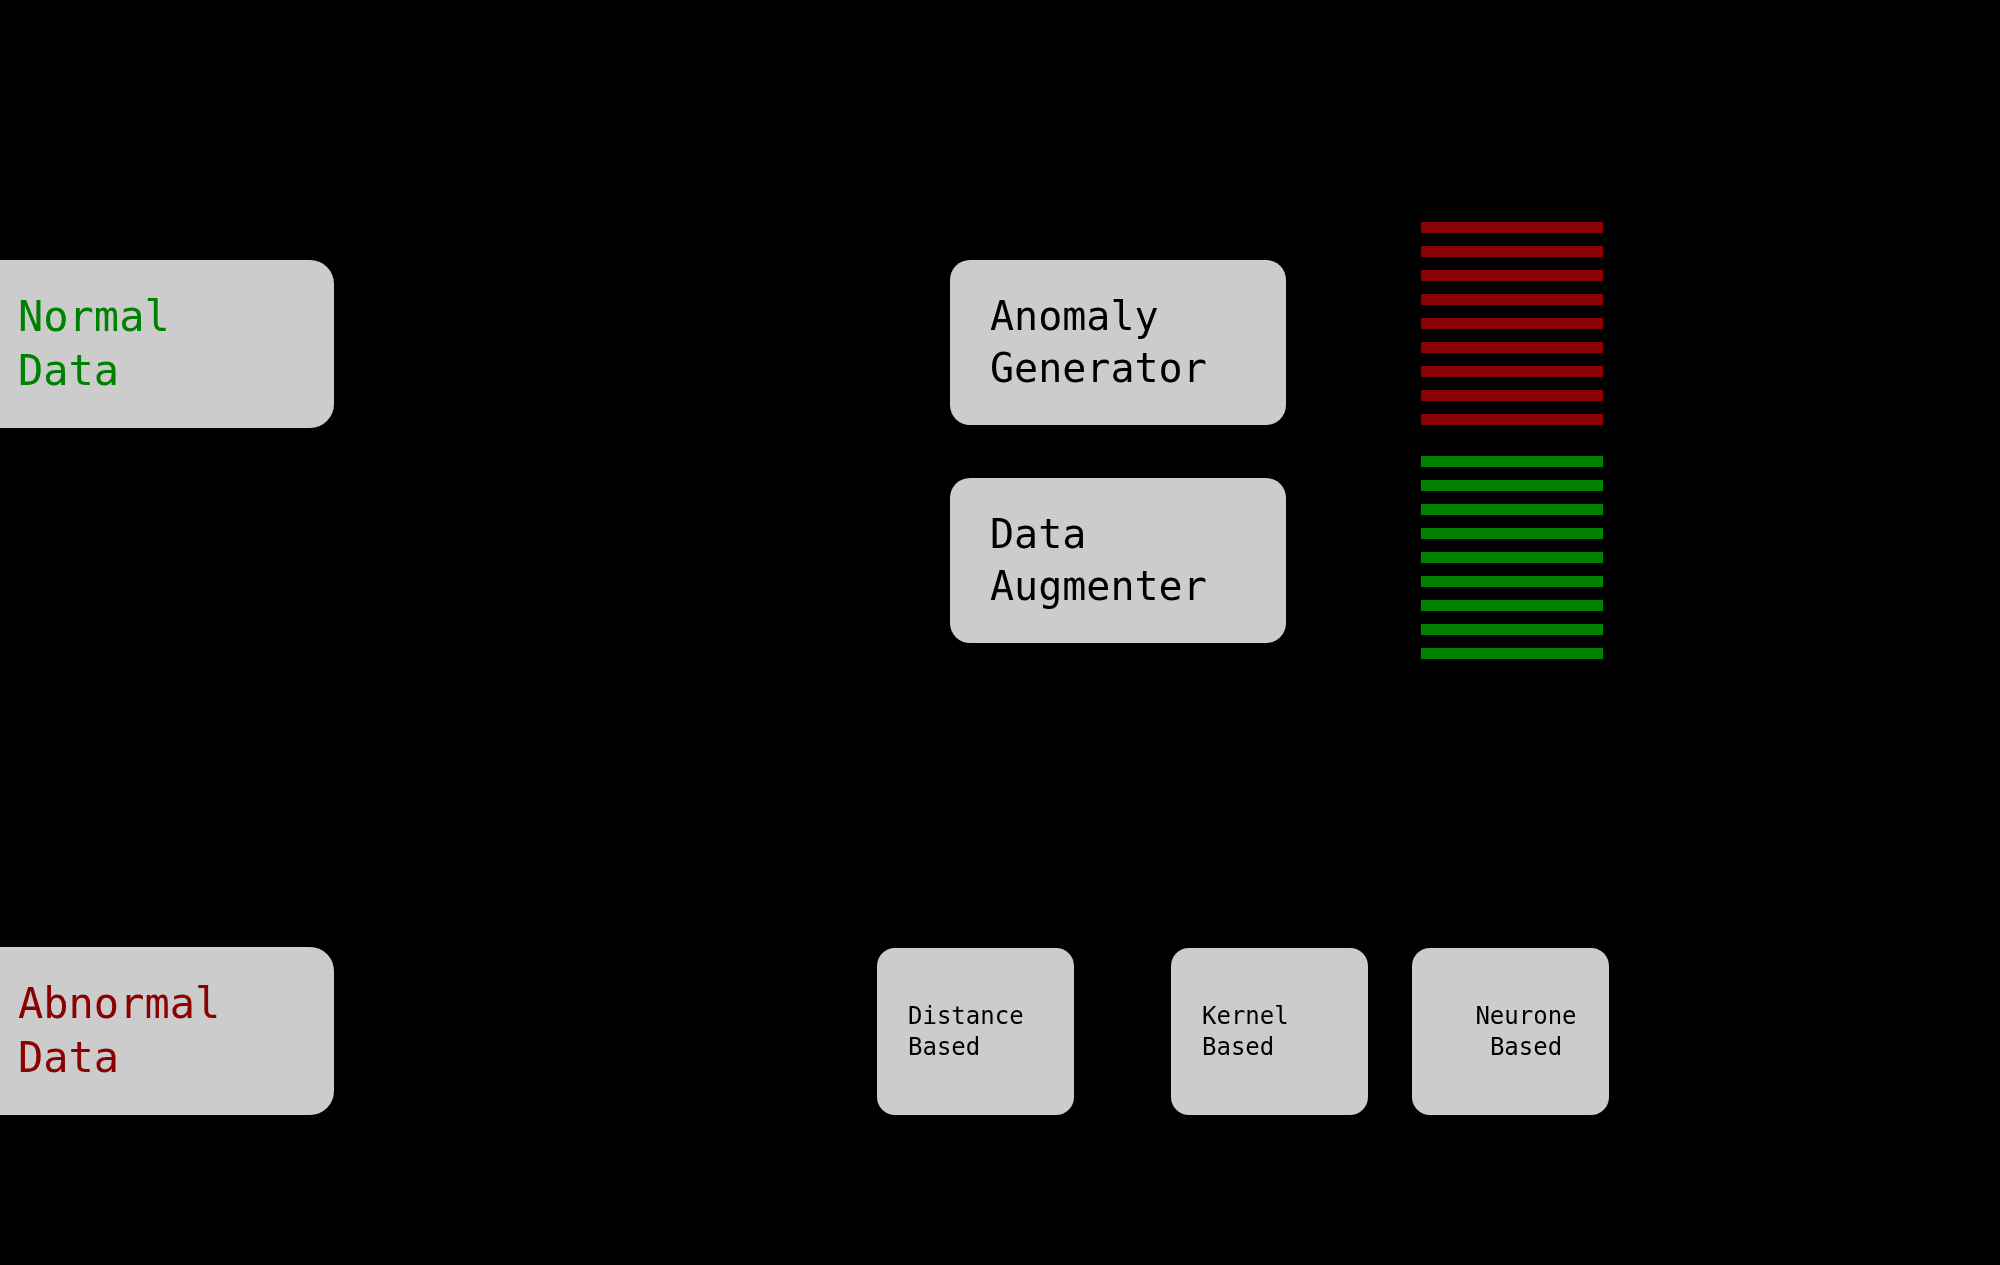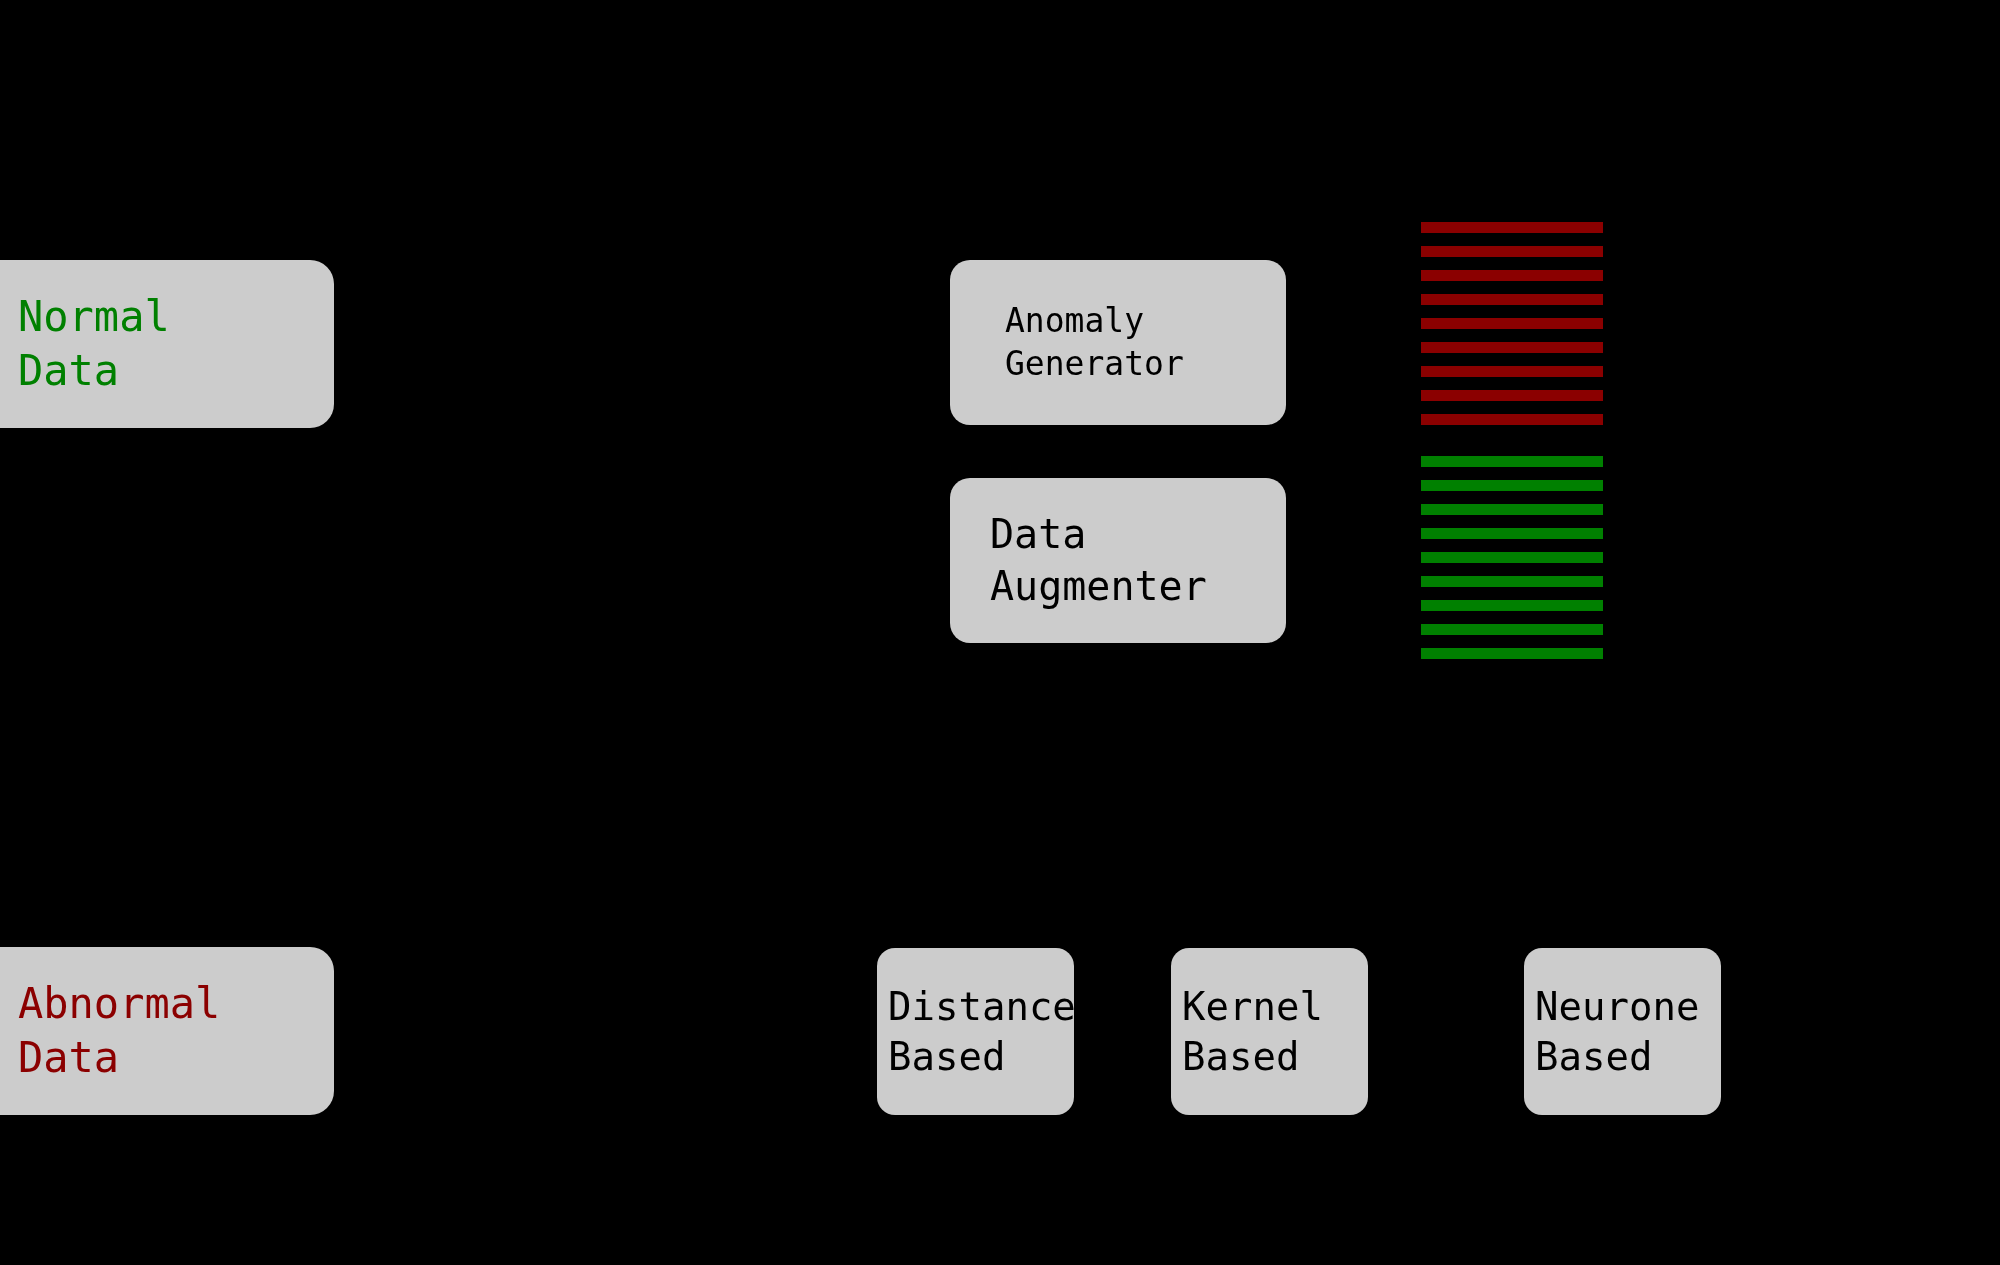--- a/index.html
+++ b/index.html
@@ -60,22 +60,22 @@
 
   
   #anomaly-generator-box {
     left: 950px;
     top: 260px;
     width: 336px;
     height: 165px;
     border-radius: 20px;
   }
   #anomaly-generator-box .node-label {
-    padding-left: 55px;
-    font-size: 33px;
+    padding-left: 40px;
+    font-size: 40px;
   }
 
   #data-augmenter-box {
     left: 950px;
     top: 478px;
     width: 336px;
     height: 165px;
     border-radius: 20px;
   }
   #data-augmenter-box .node-label {
@@ -84,26 +84,26 @@
   }
 
   
   .detector-box {
     top: 948px;
     width: 197px;
     height: 167px;
     border-radius: 18px;
   }
   .detector-box .node-label {
-    padding-left: 11px;
-    font-size: 39px;
+    padding-left: 31px;
+    font-size: 24px;
   }
   #detector-distance-based { left: 877px; }
   #detector-kernel-based   { left: 1171px; }
-  #detector-neurone-based  { left: 1524px; }
+  #detector-neurone-based  { left: 1412px; text-align: center; }
 
   
   #sample-stack {
     position: absolute;
     left: 1421px;
     top: 222px;
     width: 182px;
     height: 452px;
   }
   .stripe {

